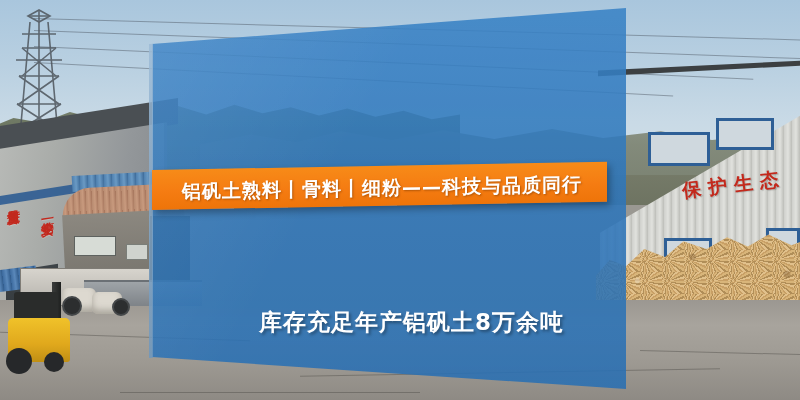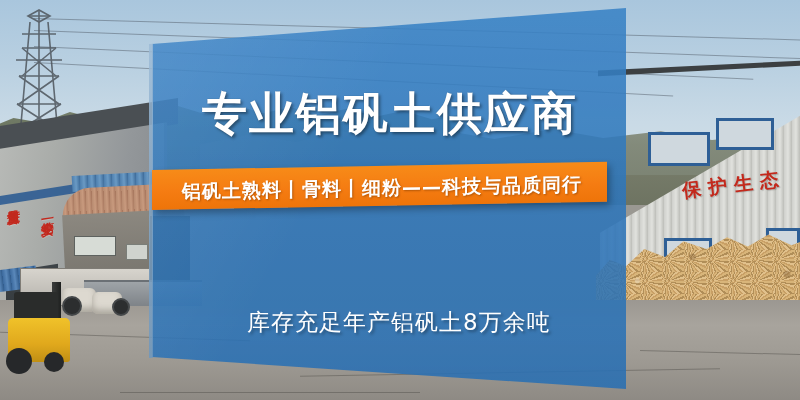--- a/index.html
+++ b/index.html
@@ -236,22 +236,22 @@
     text-shadow:1px 1px 2px rgba(120,55,0,.55);
   }
 
   .subline1 {
     position:absolute; left:231px; top:264px; width:400px;
     font-size:23px; line-height:32px; font-weight:700; color:#ffffff;
     letter-spacing:1px; white-space:nowrap;
     text-shadow:2px 2px 3px rgba(0,0,0,.35);
   }
   .subline2 {
-    position:absolute; left:247px; top:306px; width:400px;
-    font-size:23px; line-height:32px; font-weight:400; color:#ffffff;
+    position:absolute; left:259px; top:306px; width:400px;
+    font-size:23px; line-height:32px; font-weight:700; color:#ffffff;
     letter-spacing:1px; white-space:nowrap;
     text-shadow:2px 2px 3px rgba(0,0,0,.35);
   }
 </style>
 </head>
 <body>
 
 <div class="banner">
 
   <div class="photo">
@@ -320,20 +320,19 @@
     <div class="fork-body"></div>
     <div class="fork-wheel" style="left:6px;top:348px;width:26px;height:26px;"></div>
     <div class="fork-wheel" style="left:44px;top:352px;width:20px;height:20px;"></div>
 
   </div>
 
   <div class="blue-panel"></div>
   <div class="blue-panel-sheen"></div>
   <div class="panel-edge"></div>
 
-  <div class="headline">专业铝矾土供应商</div>
 
   <div class="orange-bar"></div>
   <div class="orange-text">铝矾土熟料丨骨料丨细粉——科技与品质同行</div>
 
   <div class="subline2">库存充足年产铝矾土8万余吨</div>
 
 </div>
 
 </body></html>

